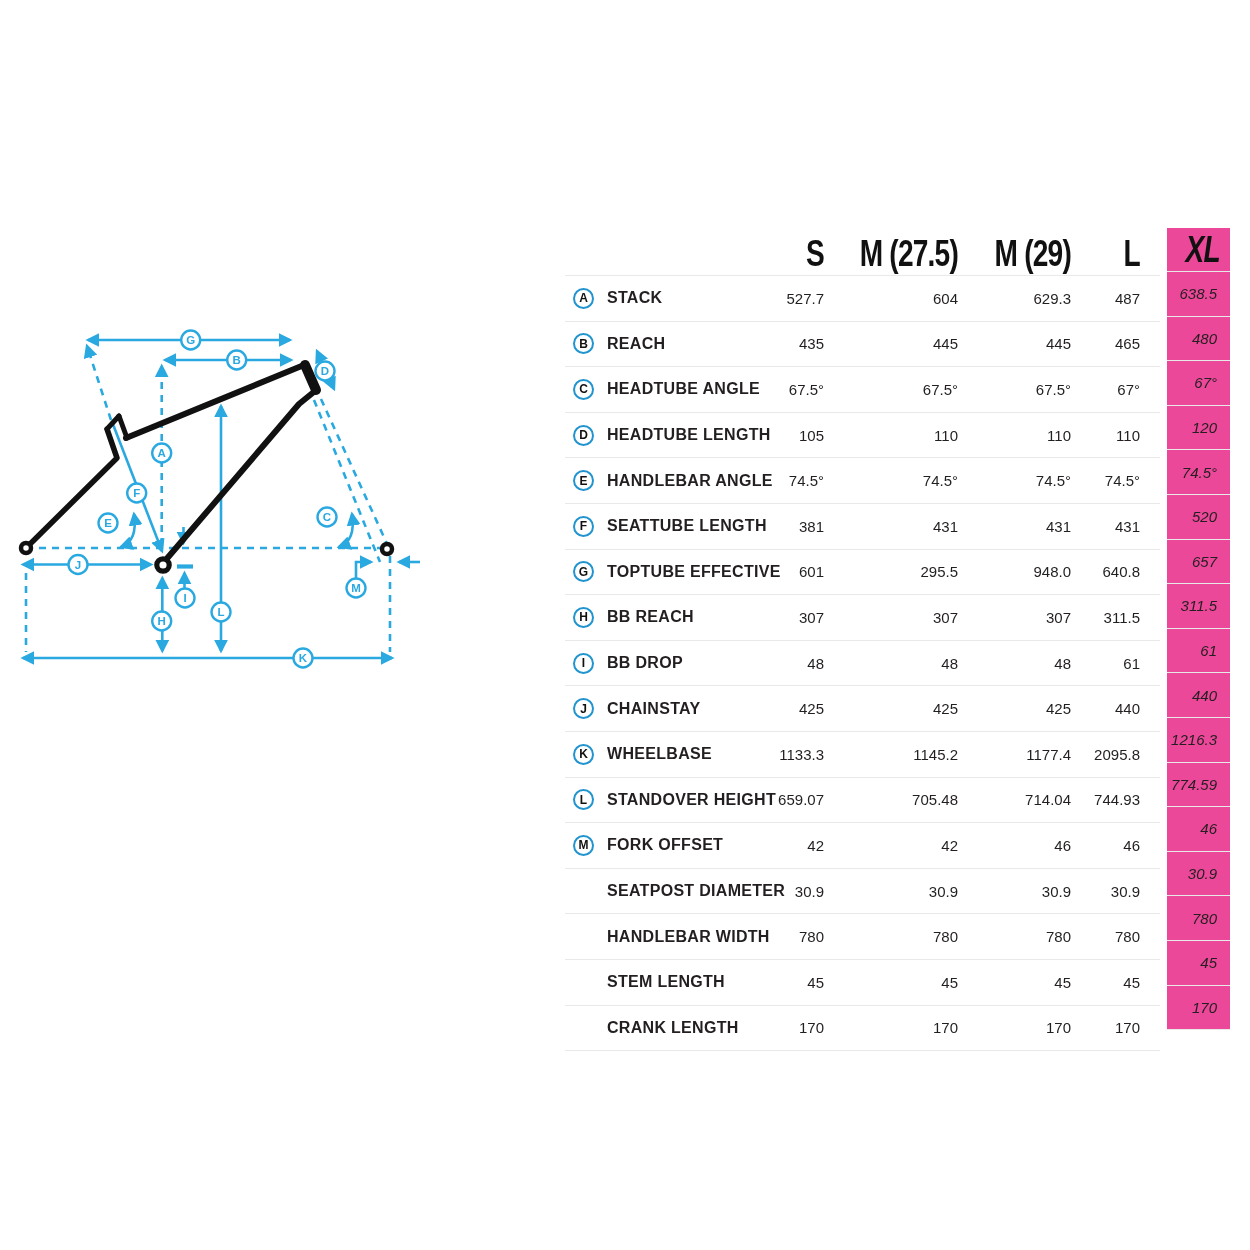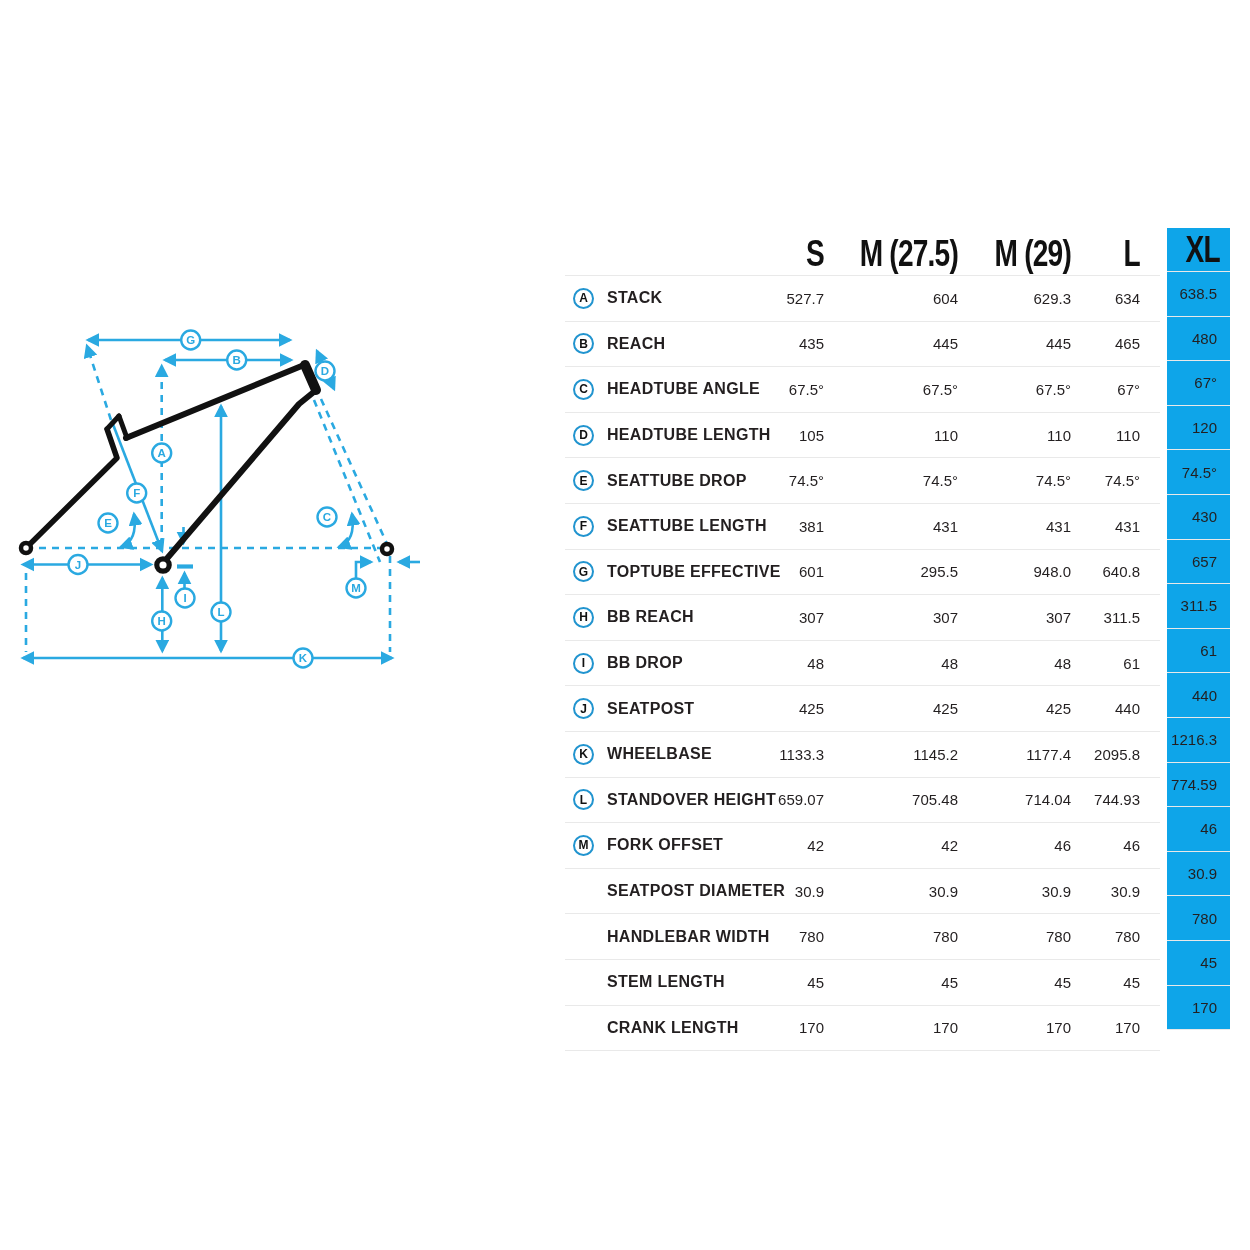--- a/index.html
+++ b/index.html
@@ -18,21 +18,21 @@
   .size-hd{font-weight:700;font-size:36px;letter-spacing:-1px;text-align:right;white-space:nowrap;
            transform:scaleX(0.78);transform-origin:100% 50%;color:#111;}
   .badge-cell{display:flex;justify-content:flex-start;align-items:center;}
   .badge{width:21px;height:21px;border:2.5px solid #2194cf;border-radius:50%;
          display:flex;align-items:center;justify-content:center;
          font-size:12px;font-weight:700;color:#111;box-sizing:border-box;margin-left:8px;}
   .badge.empty{visibility:hidden;}
   .label{font-weight:700;font-size:16px;letter-spacing:.3px;padding-left:6px;white-space:nowrap;}
   .val{font-size:15px;text-align:right;white-space:nowrap;}
   
-  .xl-block{position:absolute;left:602px;top:-4px;width:63px;background:#0ea5e9;}
+  .xl-block{position:absolute;left:602px;top:-4px;width:63px;background:#ec4899;font-style:italic;}
   .xl-hd{height:43px;border-bottom:1px solid #e9e9e9;display:flex;align-items:center;justify-content:flex-end;}
   .xl-hd .size-hd{padding-right:13px;}
   .xl-cell{height:44.6px;border-bottom:1px solid #e9e9e9;display:flex;align-items:center;
            justify-content:flex-end;font-size:15px;padding-right:13px;box-sizing:border-box;text-align:center;}
 </style>
 </head>
 <body>
 
 <div id="app">
 
@@ -152,21 +152,21 @@
       </div>
       <div id="main-rows">
     <div class="row">
       <span class="badge-cell">
               <span class="badge">A</span>
             </span>
       <span class="label">STACK</span>
       <span class="val">527.7</span>
       <span class="val">604</span>
       <span class="val">629.3</span>
-      <span class="val">634</span>
+      <span class="val">487</span>
     </div>
 
     <div class="row">
       <span class="badge-cell">
               <span class="badge">B</span>
             </span>
       <span class="label">REACH</span>
       <span class="val">435</span>
       <span class="val">445</span>
       <span class="val">445</span>
@@ -192,21 +192,21 @@
       <span class="val">105</span>
       <span class="val">110</span>
       <span class="val">110</span>
       <span class="val">110</span>
     </div>
 
     <div class="row">
       <span class="badge-cell">
               <span class="badge">E</span>
             </span>
-      <span class="label">SEATTUBE DROP</span>
+      <span class="label">HANDLEBAR ANGLE</span>
       <span class="val">74.5°</span>
       <span class="val">74.5°</span>
       <span class="val">74.5°</span>
       <span class="val">74.5°</span>
     </div>
 
     <div class="row">
       <span class="badge-cell">
               <span class="badge">F</span>
             </span>
@@ -247,21 +247,21 @@
       <span class="val">48</span>
       <span class="val">48</span>
       <span class="val">48</span>
       <span class="val">61</span>
     </div>
 
     <div class="row">
       <span class="badge-cell">
               <span class="badge">J</span>
             </span>
-      <span class="label">SEATPOST</span>
+      <span class="label">CHAINSTAY</span>
       <span class="val">425</span>
       <span class="val">425</span>
       <span class="val">425</span>
       <span class="val">440</span>
     </div>
 
     <div class="row">
       <span class="badge-cell">
               <span class="badge">K</span>
             </span>
@@ -348,21 +348,21 @@
     <div class="xl-cell">638.5</div>
 
     <div class="xl-cell">480</div>
 
     <div class="xl-cell">67°</div>
 
     <div class="xl-cell">120</div>
 
     <div class="xl-cell">74.5°</div>
 
-    <div class="xl-cell">430</div>
+    <div class="xl-cell">520</div>
 
     <div class="xl-cell">657</div>
 
     <div class="xl-cell">311.5</div>
 
     <div class="xl-cell">61</div>
 
     <div class="xl-cell">440</div>
 
     <div class="xl-cell">1216.3</div>

